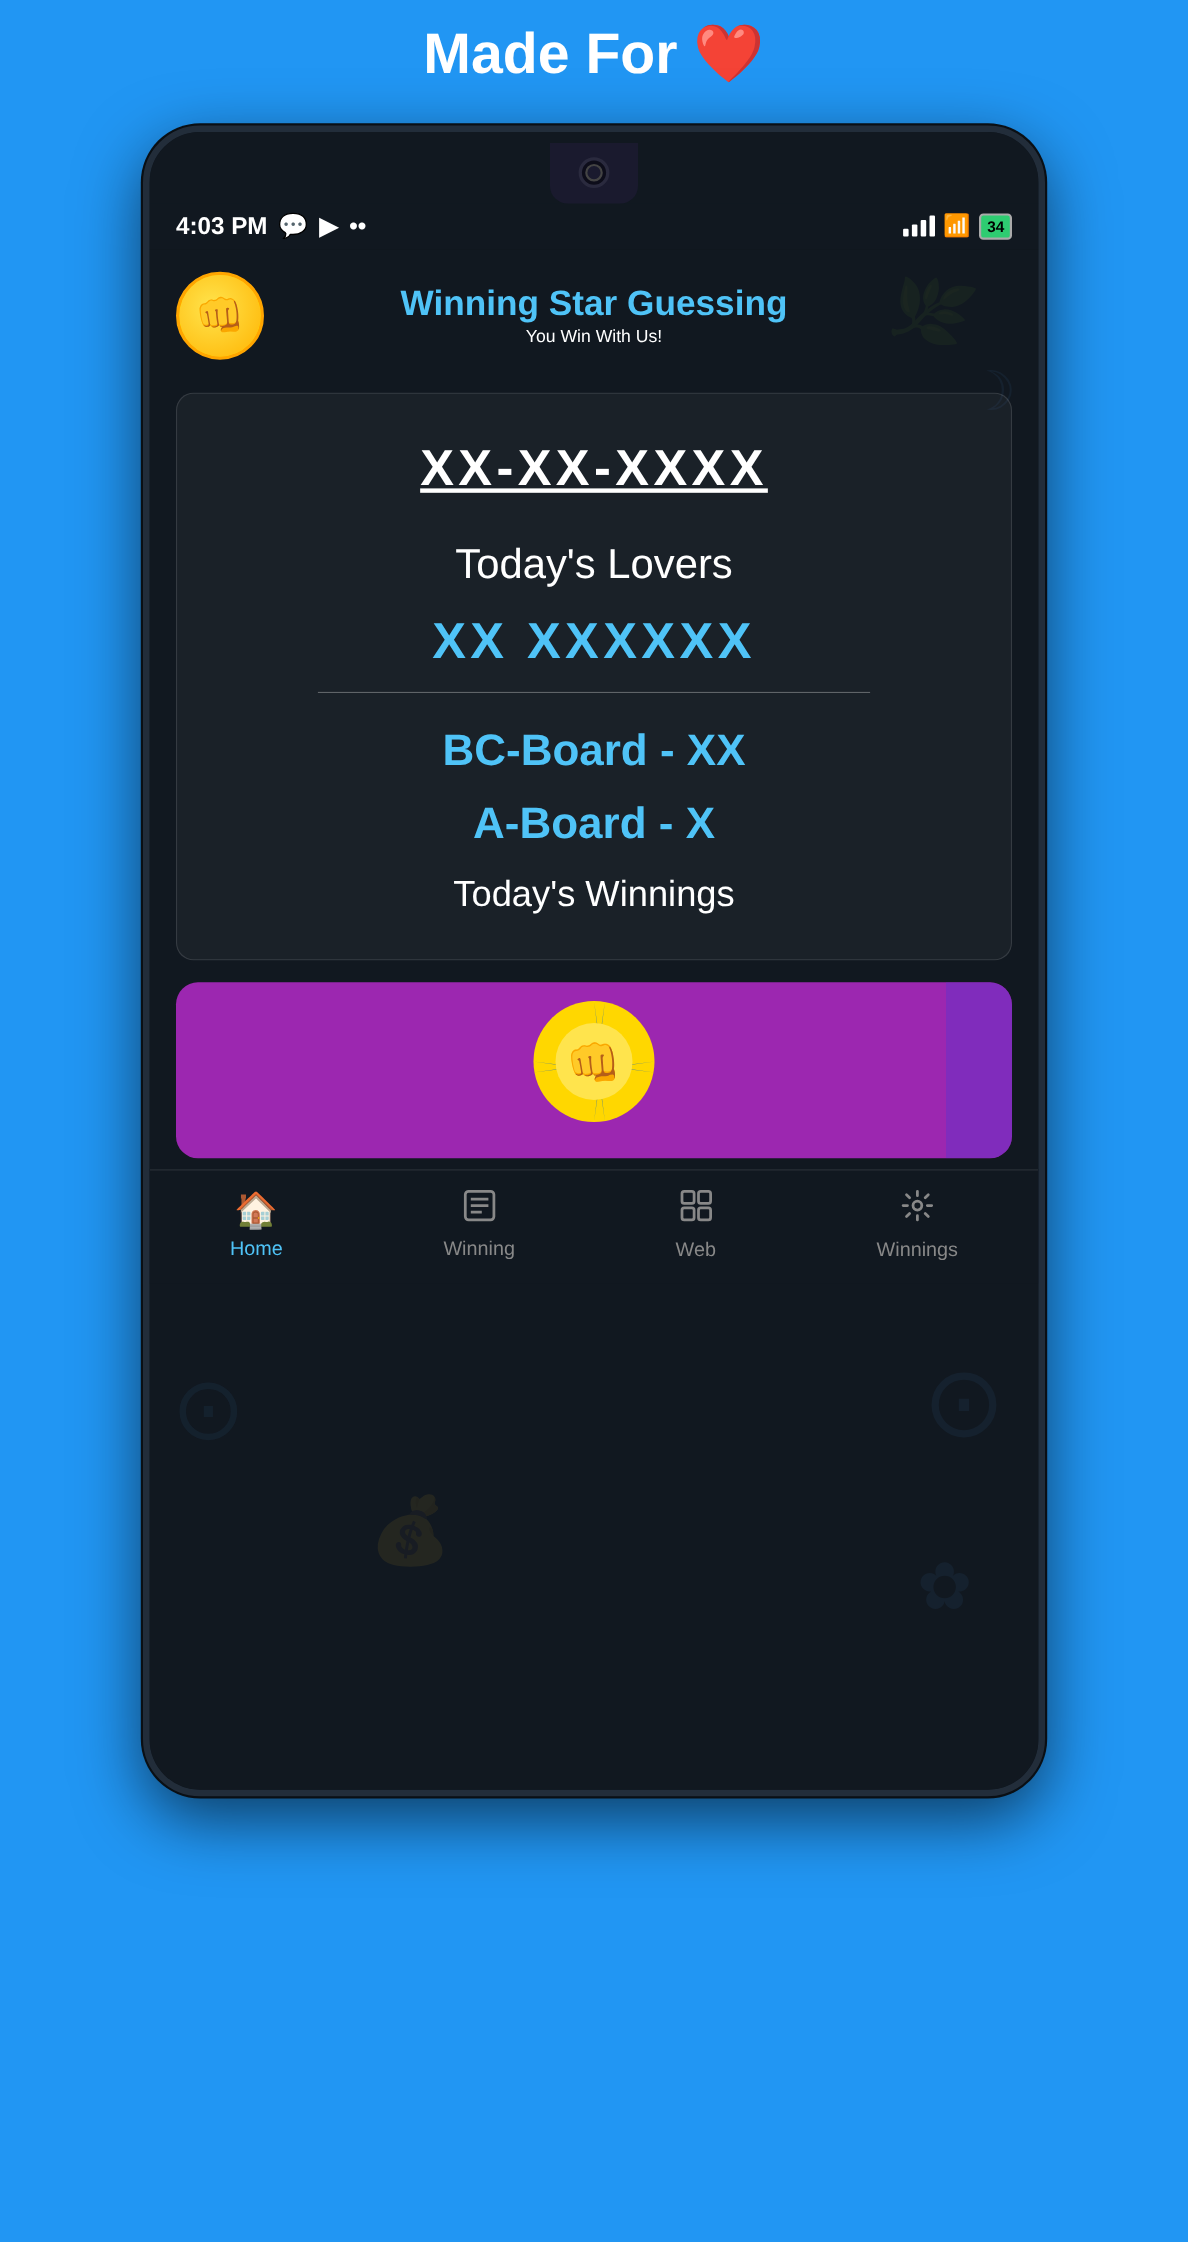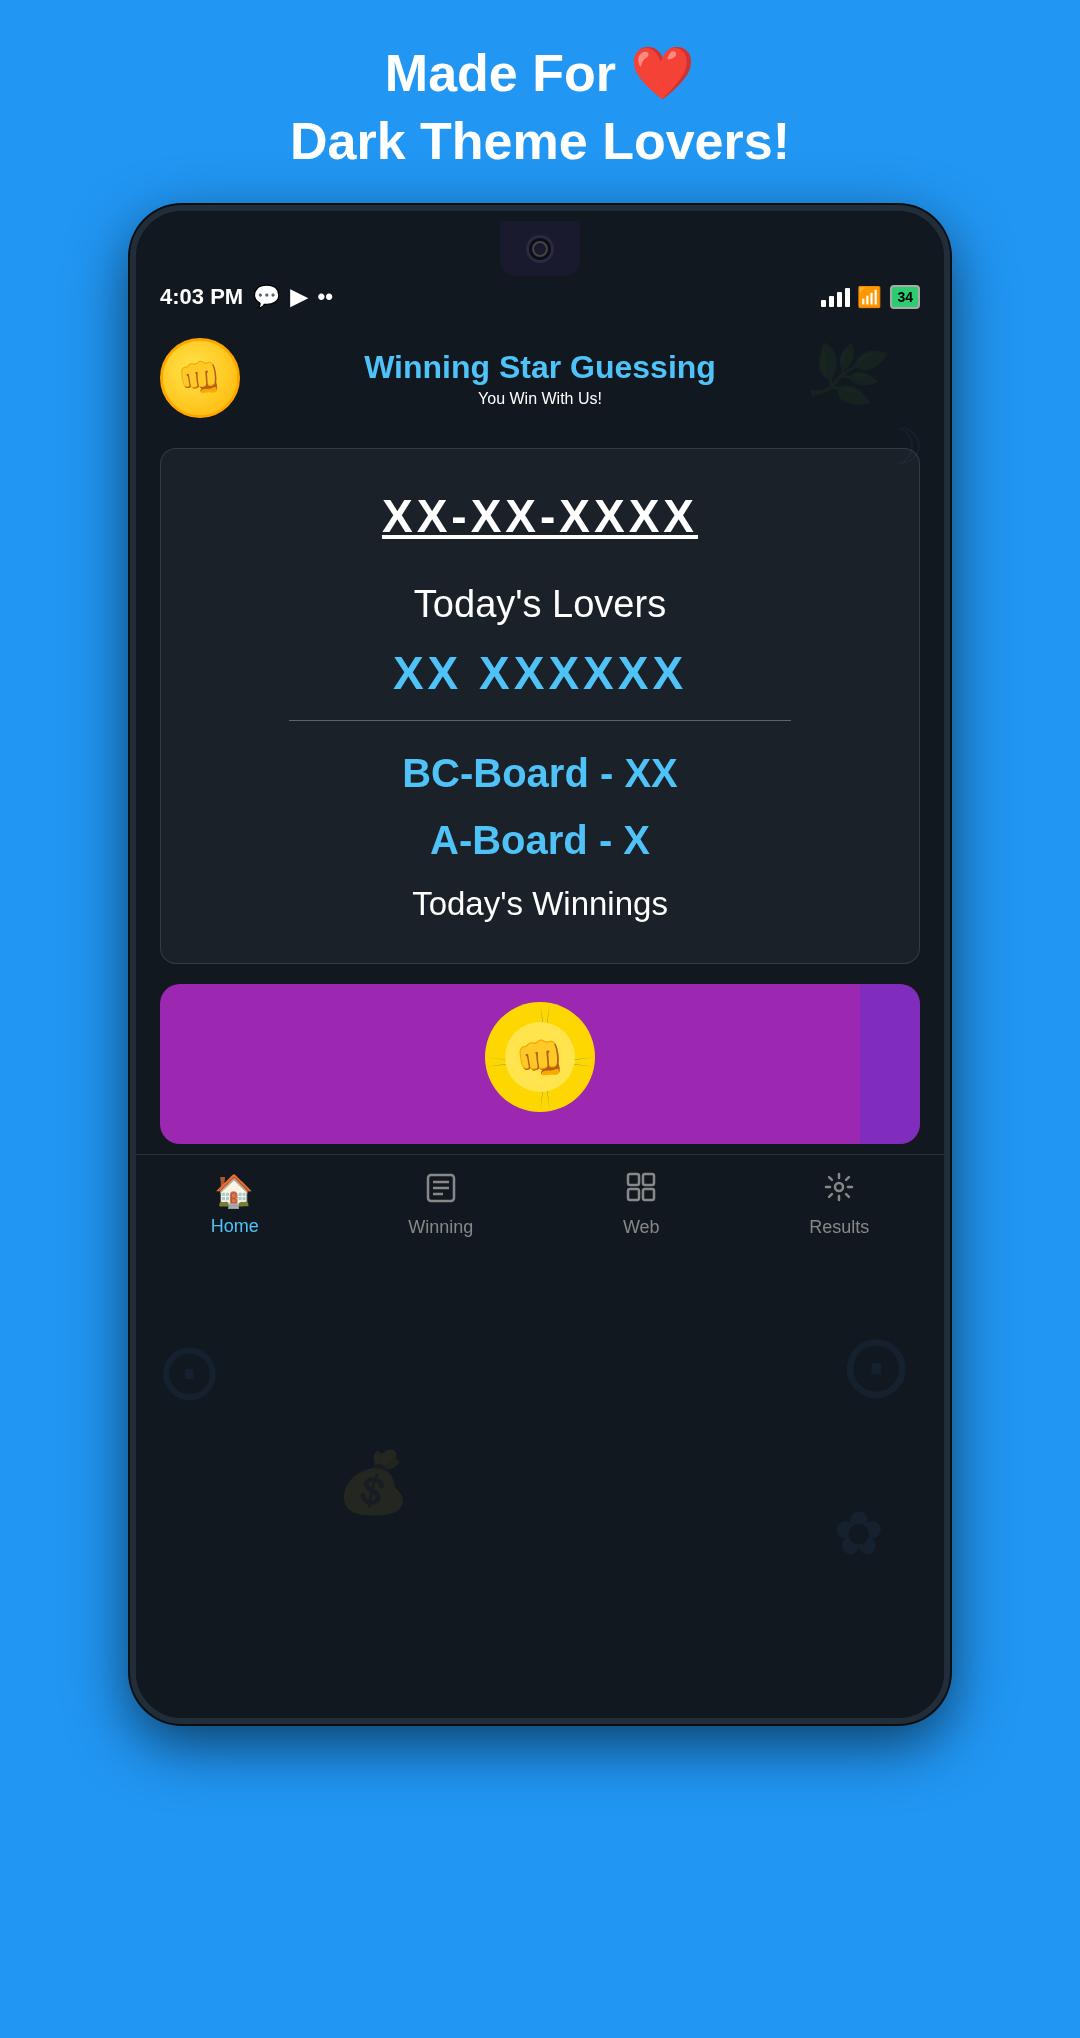--- a/index.html
+++ b/index.html
@@ -11,21 +11,21 @@
       display: flex;
       flex-direction: column;
       align-items: center;
       font-family: 'Arial', sans-serif;
       overflow: hidden;
       position: relative;
     }
 
     .top-text {
       text-align: center;
-      margin-top: 40px;
+      margin-top: 16px;
       color: white;
       font-size: 52px;
       font-weight: bold;
       line-height: 1.3;
     }
 
     .heart {
       color: #e53935;
     }
 
@@ -386,21 +386,20 @@
     
     .wifi-icon {
       font-size: 20px;
     }
   </style>
 </head>
 <body>
 
 <div class="top-text">
   <div>Made For <span class="heart">❤️</span></div>
-  <div>Dark Theme Lovers!</div>
 </div>
 
 <div class="phone-wrapper">
   <div class="phone-outer">
 
     <div class="side-btn-right"></div>
     <div class="side-btn-left-1"></div>
     <div class="side-btn-left-2"></div>
     <div class="side-btn-left-3"></div>
 
@@ -511,18 +510,18 @@
           </span>
           <span class="nav-label">Web</span>
         </div>
         <div class="nav-item">
           <span class="nav-icon" style="color:#888;">
             <svg width="32" height="32" viewBox="0 0 32 32" fill="none" xmlns="http://www.w3.org/2000/svg">
               <circle cx="16" cy="16" r="4" stroke="#888" stroke-width="2.5" fill="none"></circle>
               <path d="M16 3v4M16 25v4M3 16h4M25 16h4M6.1 6.1l2.8 2.8M23.1 23.1l2.8 2.8M6.1 25.9l2.8-2.8M23.1 8.9l2.8-2.8" stroke="#888" stroke-width="2.5" stroke-linecap="round"></path>
             </svg>
           </span>
-          <span class="nav-label">Results</span>
+          <span class="nav-label">Winnings</span>
         </div>
       </div>
     </div>
   </div>
 </div>
 
 </body></html>

